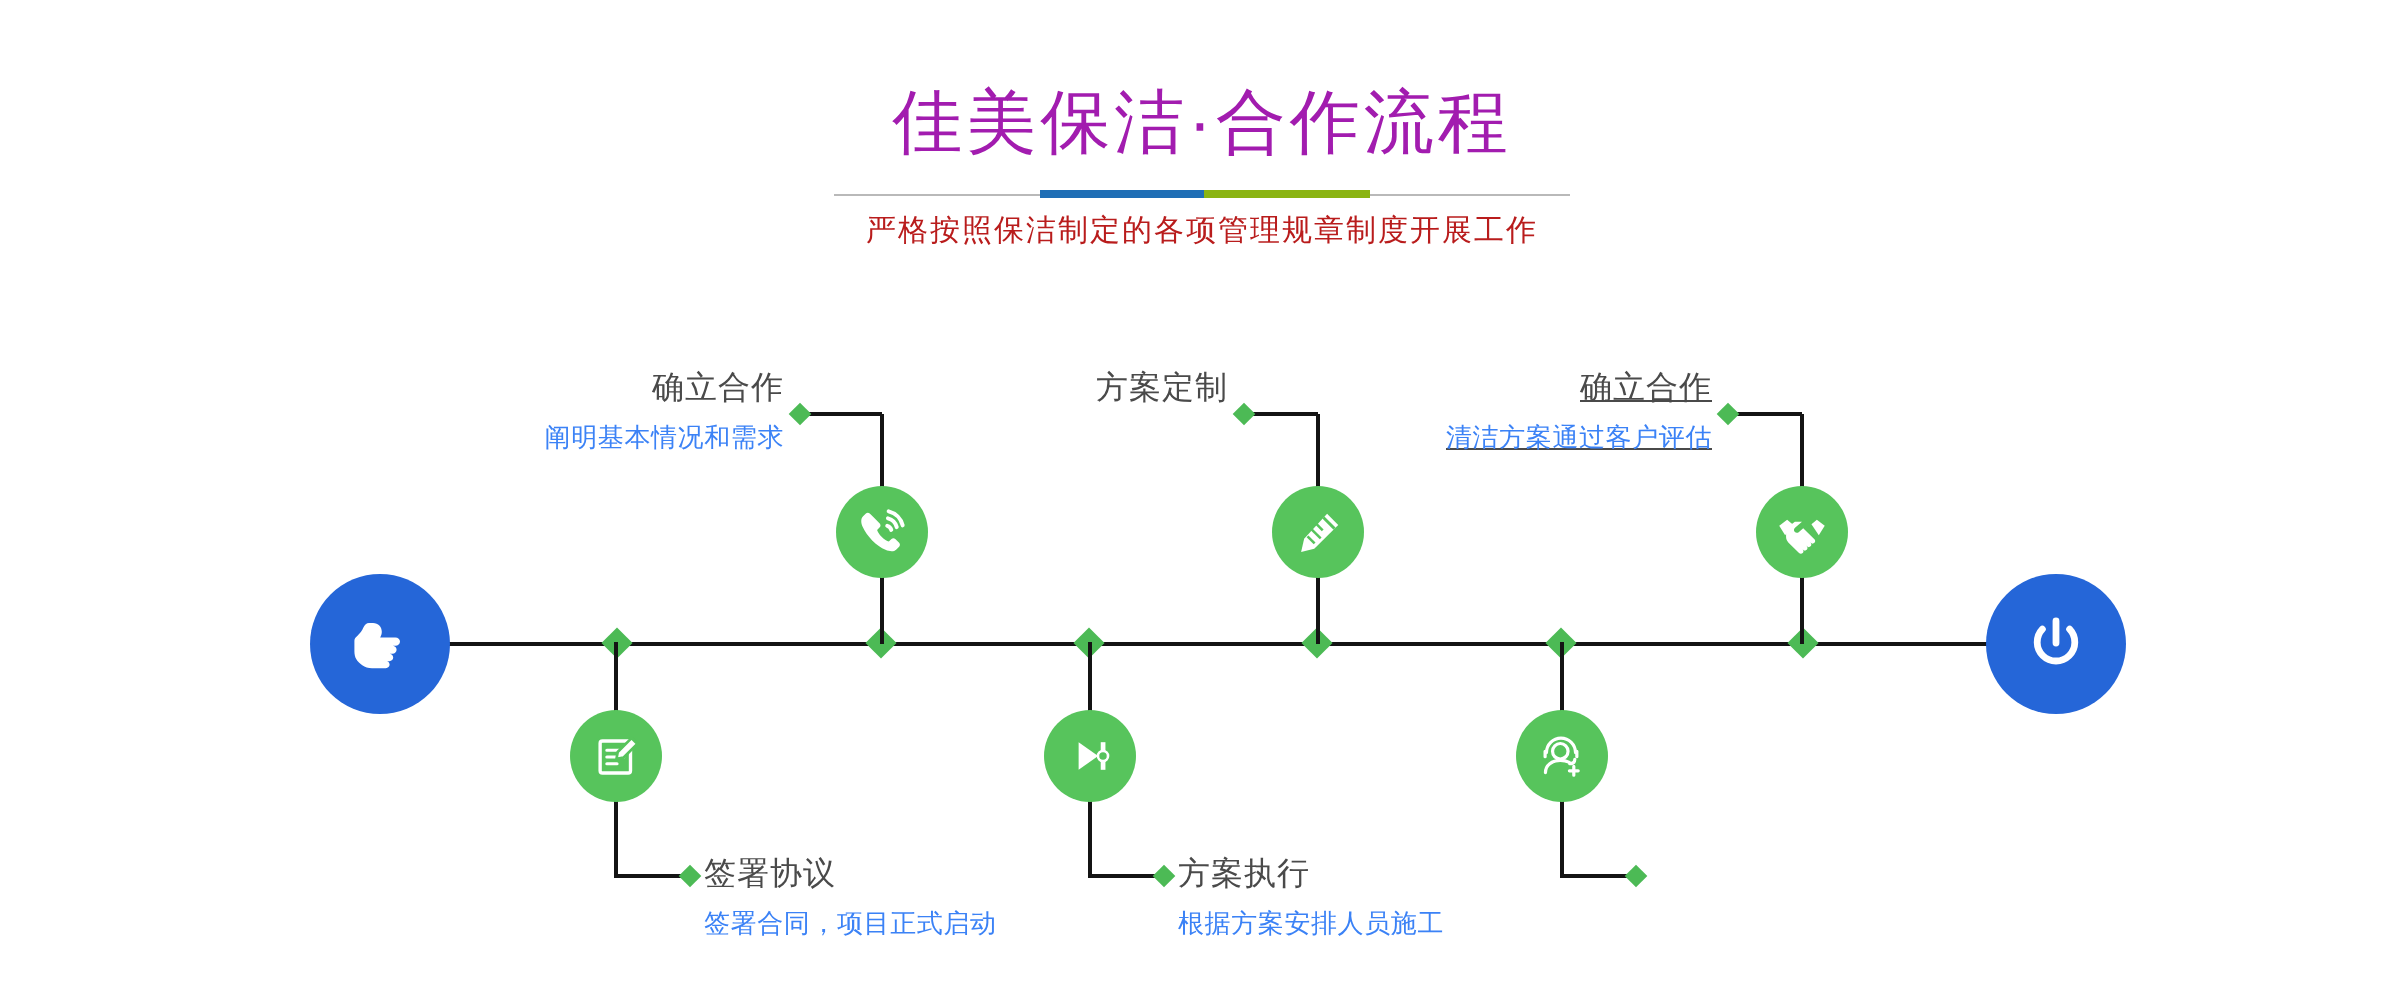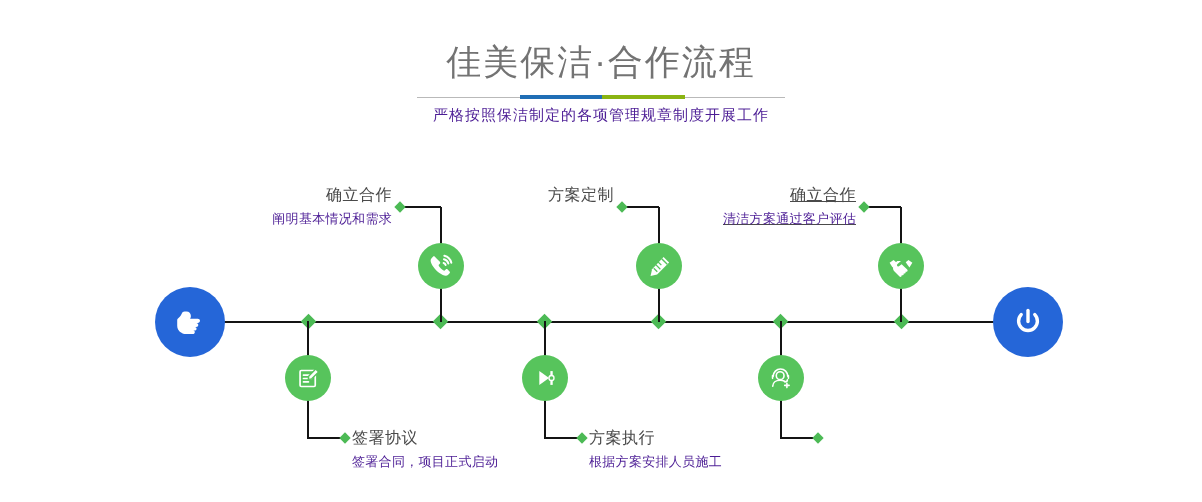--- a/index.html
+++ b/index.html
@@ -11,36 +11,36 @@
     position:relative;
     color:#4a4a4a;
   }
   .stage{position:absolute;left:0;top:0;width:1202px;height:502px;}
 
   
   .header{position:absolute;left:0;top:0;width:1202px;text-align:center;}
   .title{
     font-size:35px;
     letter-spacing:2px;
-    color:#737373;
+    color:#a21caf;
     font-weight:400;
     margin:0;
     padding-top:40px;
     line-height:44px;
     white-space:nowrap;
   }
   .rule-wrap{
     position:absolute;left:417px;top:95px;width:368px;height:4px;
   }
   .rule-base{position:absolute;left:0;top:1.5px;width:368px;height:1px;background:#b9b9b9;}
   .rule-blue{position:absolute;left:103px;top:0;width:82px;height:4px;background:#1f6eb5;}
   .rule-green{position:absolute;left:185px;top:0;width:83px;height:4px;background:#8ab412;}
   .subtitle{
     position:absolute;left:0;top:106px;width:1202px;text-align:center;
-    font-size:15px;color:#4c1d95;letter-spacing:1px;white-space:nowrap;
+    font-size:15px;color:#b91c1c;letter-spacing:1px;white-space:nowrap;
   }
 
   
   .axis{position:absolute;left:190px;top:321px;width:838px;height:2px;background:#141414;}
 
   .endcap{
     position:absolute;width:70px;height:70px;border-radius:50%;
     background:#2566d8;display:flex;align-items:center;justify-content:center;
   }
   .endcap.left{left:155px;top:287px;}
@@ -65,21 +65,21 @@
   .tip{
     position:absolute;width:8px;height:8px;background:#4cba55;
     transform:rotate(45deg);
   }
 
   .label{position:absolute;white-space:nowrap;}
   .label .ttl{
     font-size:16px;color:#4a4a4a;line-height:20px;letter-spacing:.5px;
   }
   .label .sub{
-    font-size:13px;color:#4c1d95;line-height:19px;letter-spacing:.3px;margin-top:4px;
+    font-size:13px;color:#3b82f6;line-height:19px;letter-spacing:.3px;margin-top:4px;
   }
   .label.right-align{text-align:right;}
   .label.left-align{text-align:left;}
 </style>
 </head>
 <body>
 
 <div class="stage">
 
   <div class="header">

